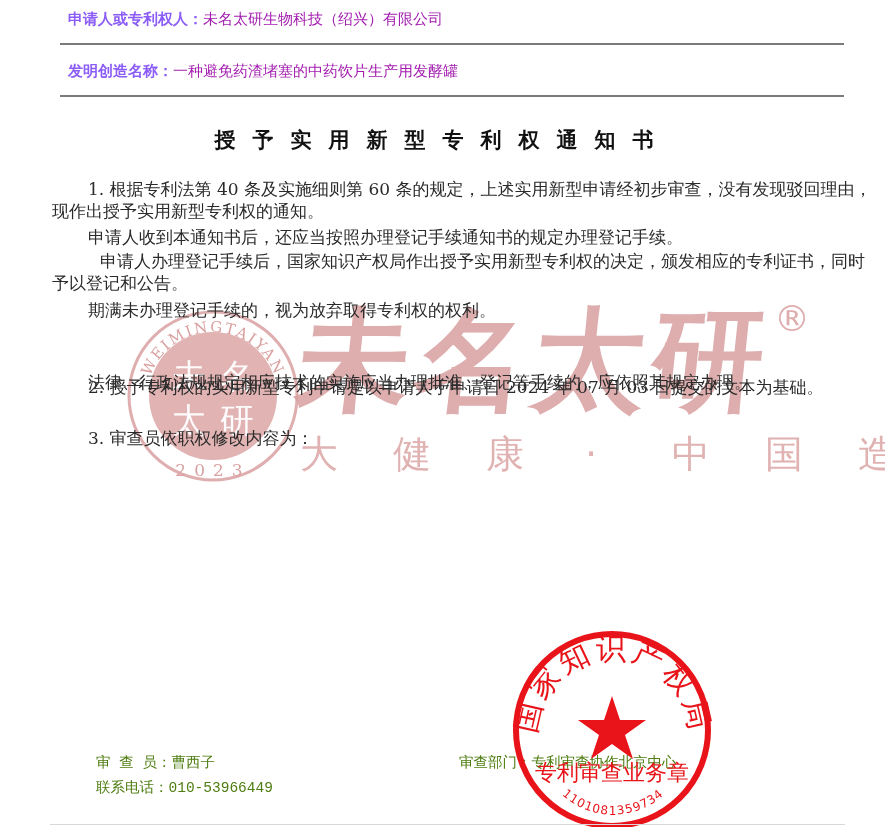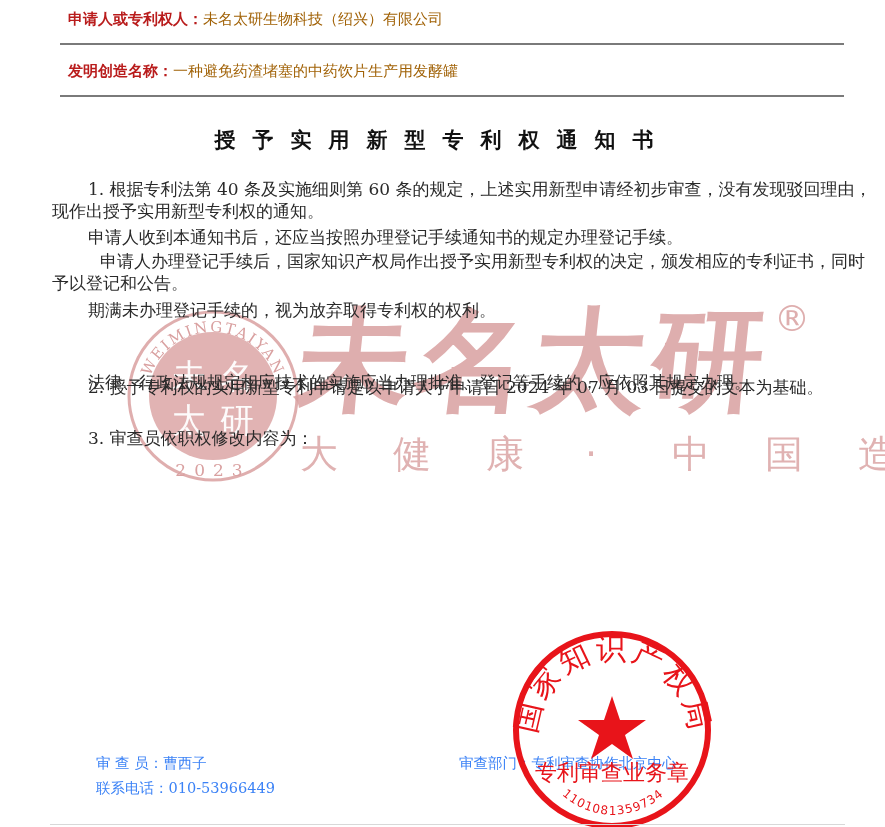--- a/index.html
+++ b/index.html
@@ -1,29 +1,29 @@
 <!DOCTYPE html>
 <html><head>
 <meta charset="utf-8">
 <style>
   html, body { margin:0; padding:0; background:#ffffff; }
   body { width:885px; height:827px; position:relative; overflow:hidden;
          font-family: "DejaVu Serif", "Liberation Serif", serif; color:#222; }
   .abs { position:absolute; }
   .hdr-line { position:absolute; left:60px; width:784px; height:2px; background:#7a7a7a; }
   .hdr-row { position:absolute; left:68px; font-size:15px; line-height:20px; white-space:nowrap; }
-  .hdr-label { font-family:"DejaVu Sans", "Liberation Sans", sans-serif; font-weight:bold; color:#b91c1c; }
-  .hdr-value { color:#a16207; }
+  .hdr-label { font-family:"DejaVu Sans", "Liberation Sans", sans-serif; font-weight:bold; color:#8b5cf6; }
+  .hdr-value { color:#a21caf; }
   .title { position:absolute; left:0; width:885px; top:126px; text-align:center;
            font-family:Liberation Serif, serif; font-size:21px; font-weight:bold;
            letter-spacing:17px; color:#111; }
   .para { position:absolute; font-size:17px; line-height:22px; color:#2a2a2a; white-space:nowrap; }
   .wm { position:absolute; pointer-events:none; }
   .footer-line { position:absolute; left:50px; width:795px; top:824px; height:1px; background:#d8d8d8; }
-  .sig { position:absolute; font-size:14.5px; line-height:22px; color:#3b82f6; white-space:nowrap; }
+  .sig { position:absolute; font-size:14.5px; line-height:22px; color:#4d7c0f; white-space:nowrap;font-family:Liberation Mono, monospace; }
 </style>
 </head>
 <body>
 
 <div class="hdr-row" style="top:9px;">
   <span class="hdr-label">申请人或专利权人：</span><span class="hdr-value">未名太研生物科技（绍兴）有限公司</span>
 </div>
 <div class="hdr-line" style="top:43px;"></div>
 <div class="hdr-row" style="top:61px;">
   <span class="hdr-label">发明创造名称：</span><span class="hdr-value">一种避免药渣堵塞的中药饮片生产用发酵罐</span>

